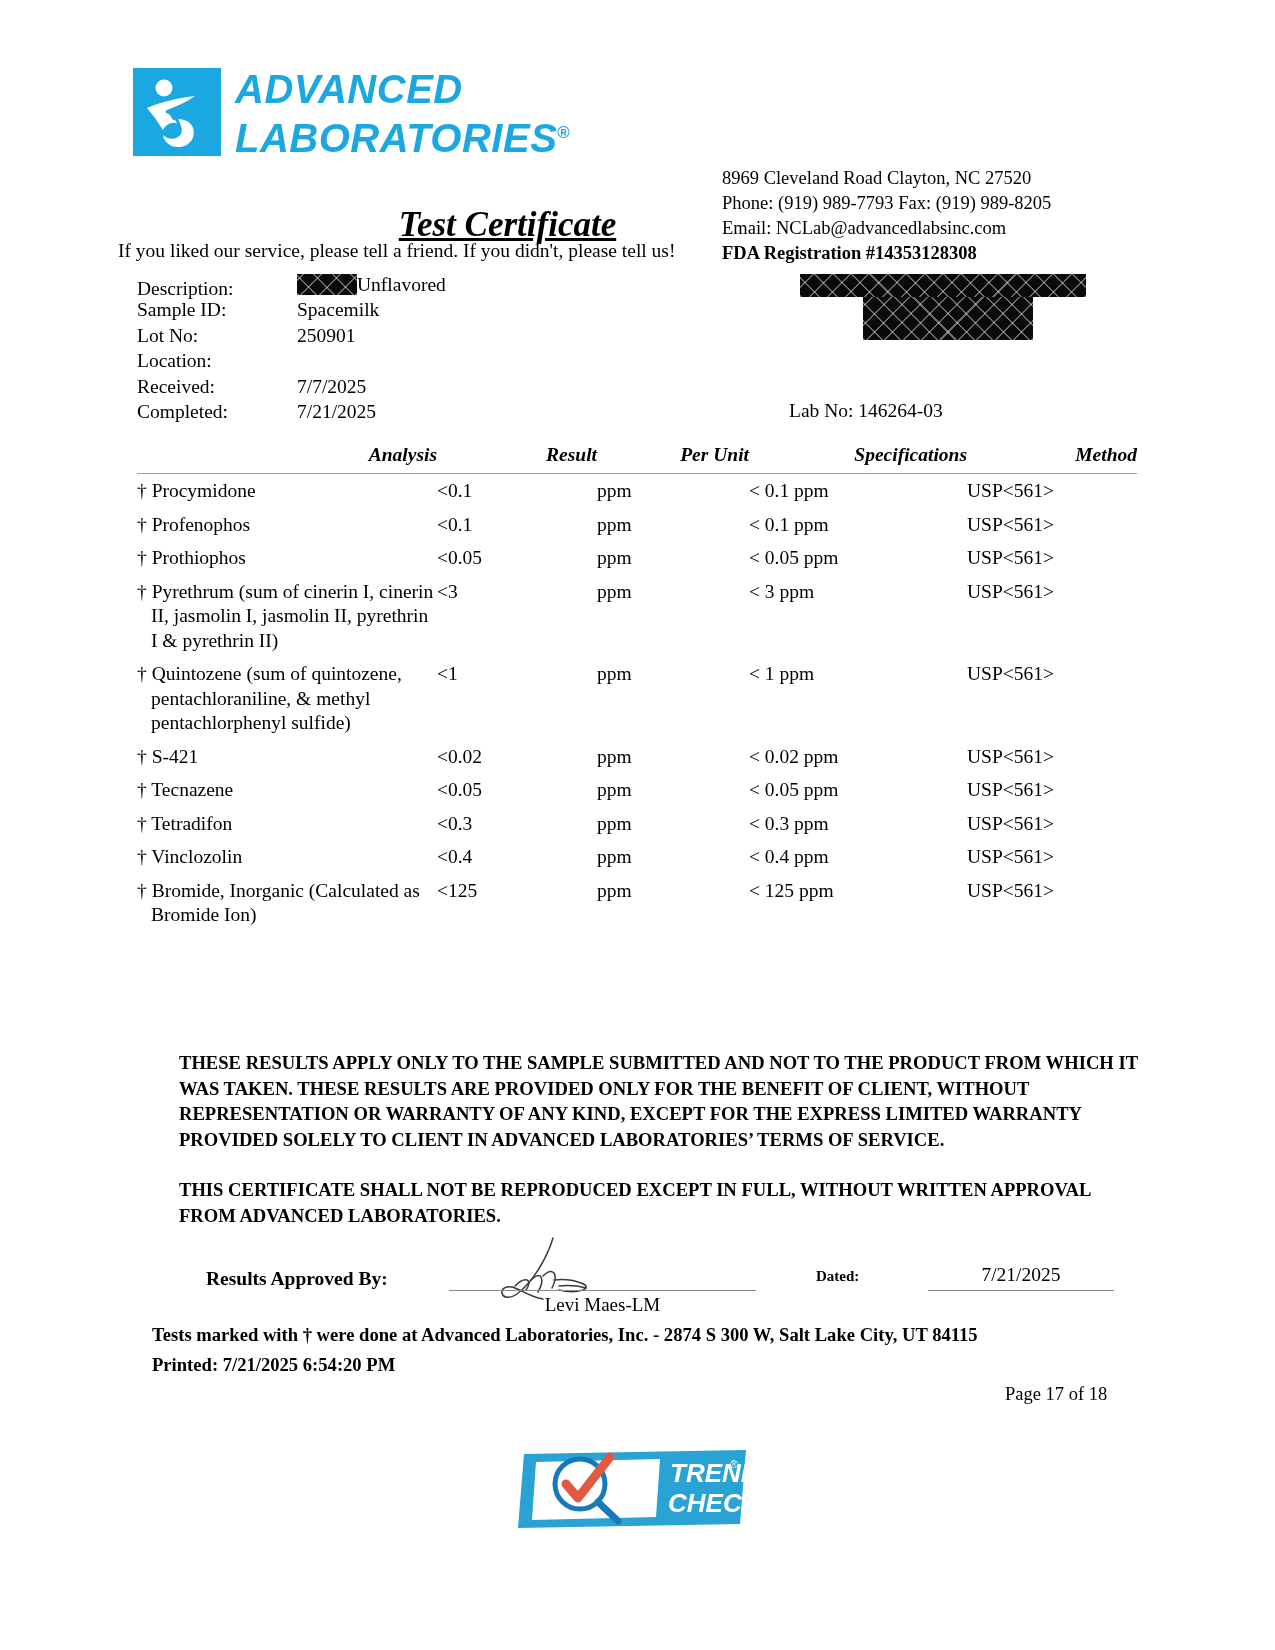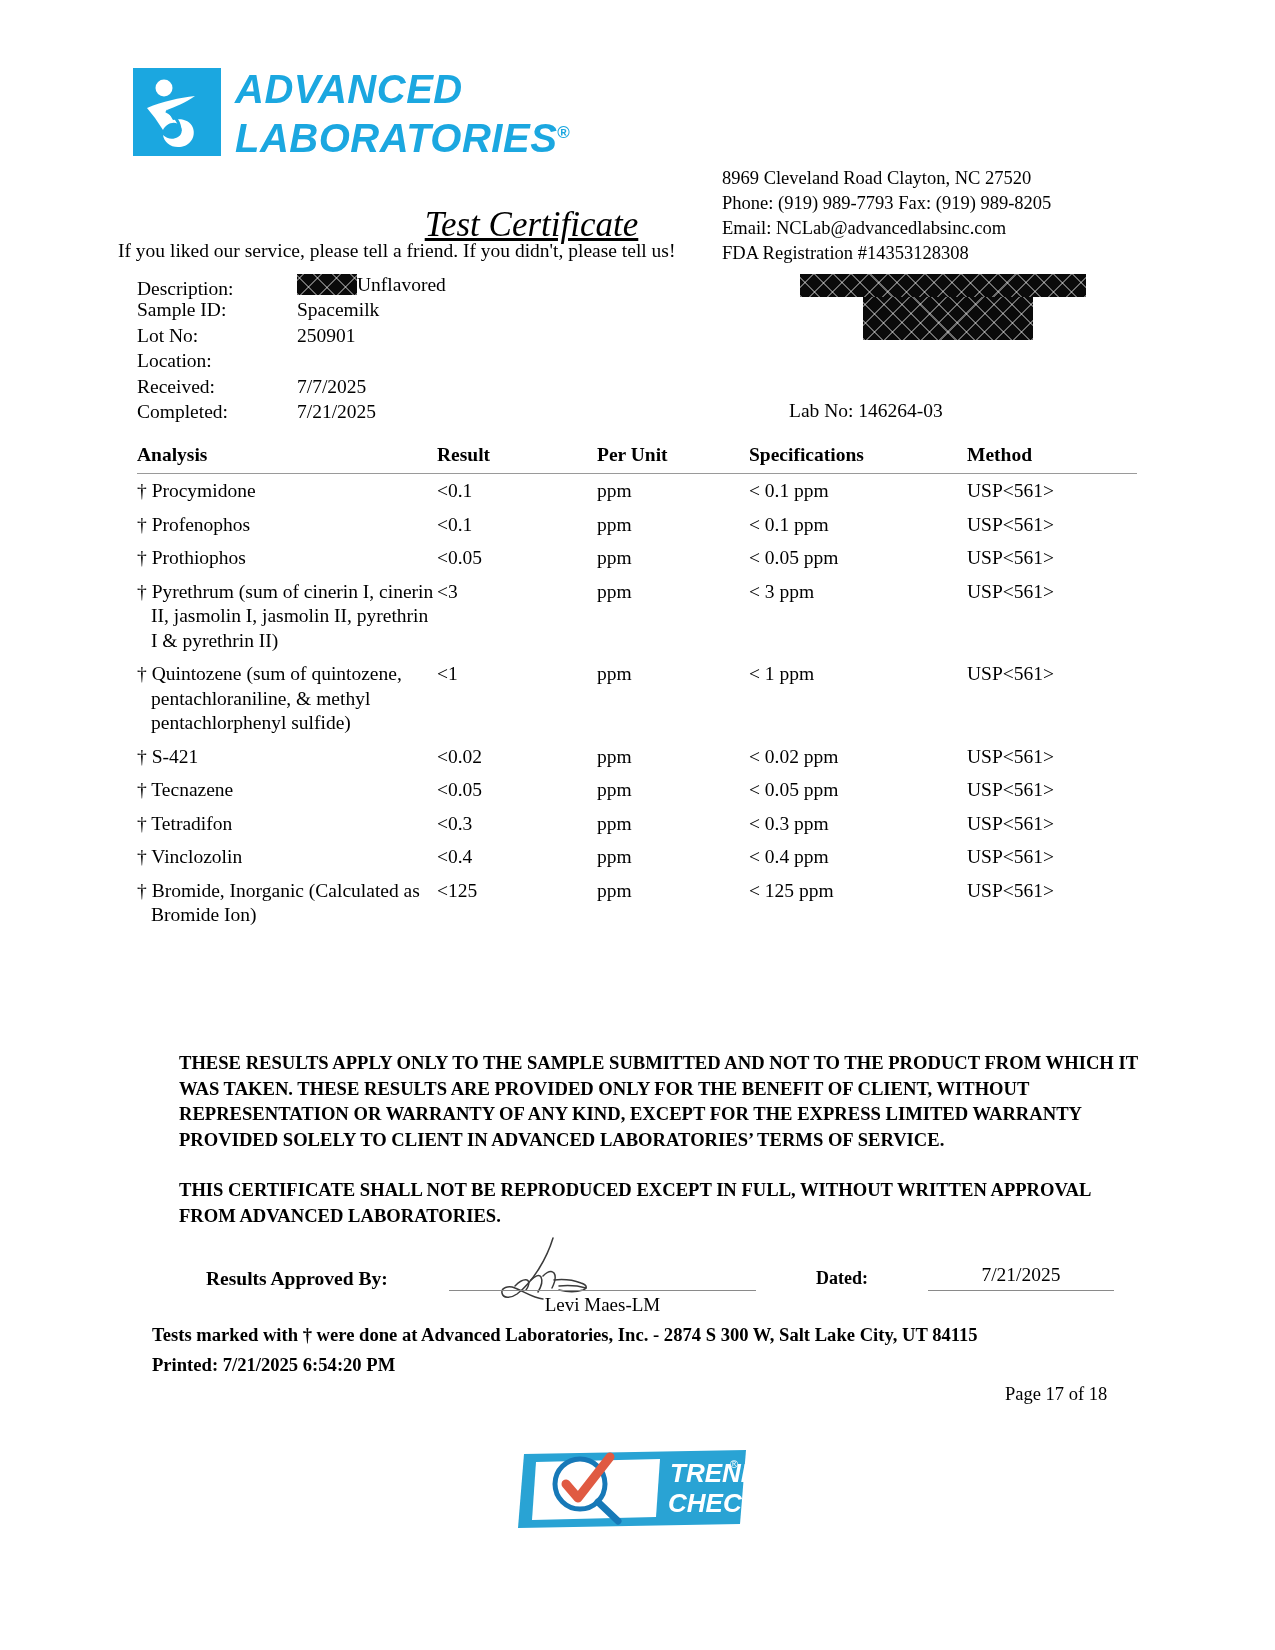--- a/index.html
+++ b/index.html
@@ -68,35 +68,34 @@
     font-size: 19.5px;
     white-space: nowrap;
   }
   .contact {
     position: absolute;
     left: 722px;
     top: 98px;
     font-size: 18.5px;
     line-height: 25px;
   }
-  .contact .fda { font-weight: normal; }
+  .contact .fda { font-weight: bold; }
 
   
   .doc-title {
     position: absolute;
     top: 205px;
     left: 0;
     width: 1015px;
     text-align: center;
     font-size: 35px;
-    font-weight: normal;
+    font-weight: bold;
     font-style: italic;
     text-decoration: underline;
     font-family: "Liberation Serif", "DejaVu Serif", serif;
-    margin-left: 24px;
   }
 
   
   .info {
     position: absolute;
     left: 137px;
     top: 272px;
     font-size: 19.5px;
     line-height: 25.4px;
   }
@@ -140,25 +139,26 @@
   
   .results {
     position: absolute;
     left: 137px;
     top: 444px;
     width: 1000px;
     border-collapse: collapse;
     font-size: 19.5px;
   }
   .results th {
-    text-align: left;
+    text-align: right;
     font-weight: bold;
     padding: 0 0 7px 0;
     vertical-align: bottom;
     border-bottom: 1.3px solid #9a9a9a;
+    font-style: italic;
   }
   .results td {
     vertical-align: top;
     padding: 5px 0 4px 0;
     line-height: 24.5px;
   }
   .c-analysis { width: 300px; }
   .c-result   { width: 160px; }
   .c-unit     { width: 152px; }
   .c-spec     { width: 218px; }
@@ -195,21 +195,21 @@
     position: absolute; left: 449px; top: 32px;
     width: 307px; border-bottom: 1.2px solid #8a8a8a;
   }
   .sig-ink { position: absolute; left: 455px; top: -22px; }
   .sig-name {
     position: absolute; left: 449px; top: 36px; width: 307px;
     text-align: center; font-size: 19px;
   }
   .dated-label {
     position: absolute; left: 816px; top: 10px;
-    font-size: 18px; font-weight: bold;
+    font-size: 15px; font-weight: bold;
   }
   .dated-line {
     position: absolute; left: 928px; top: 32px;
     width: 186px; border-bottom: 1.2px solid #8a8a8a;
   }
   .dated-value {
     position: absolute; left: 928px; top: 6px; width: 186px;
     text-align: center; font-size: 19.5px;
   }
 

